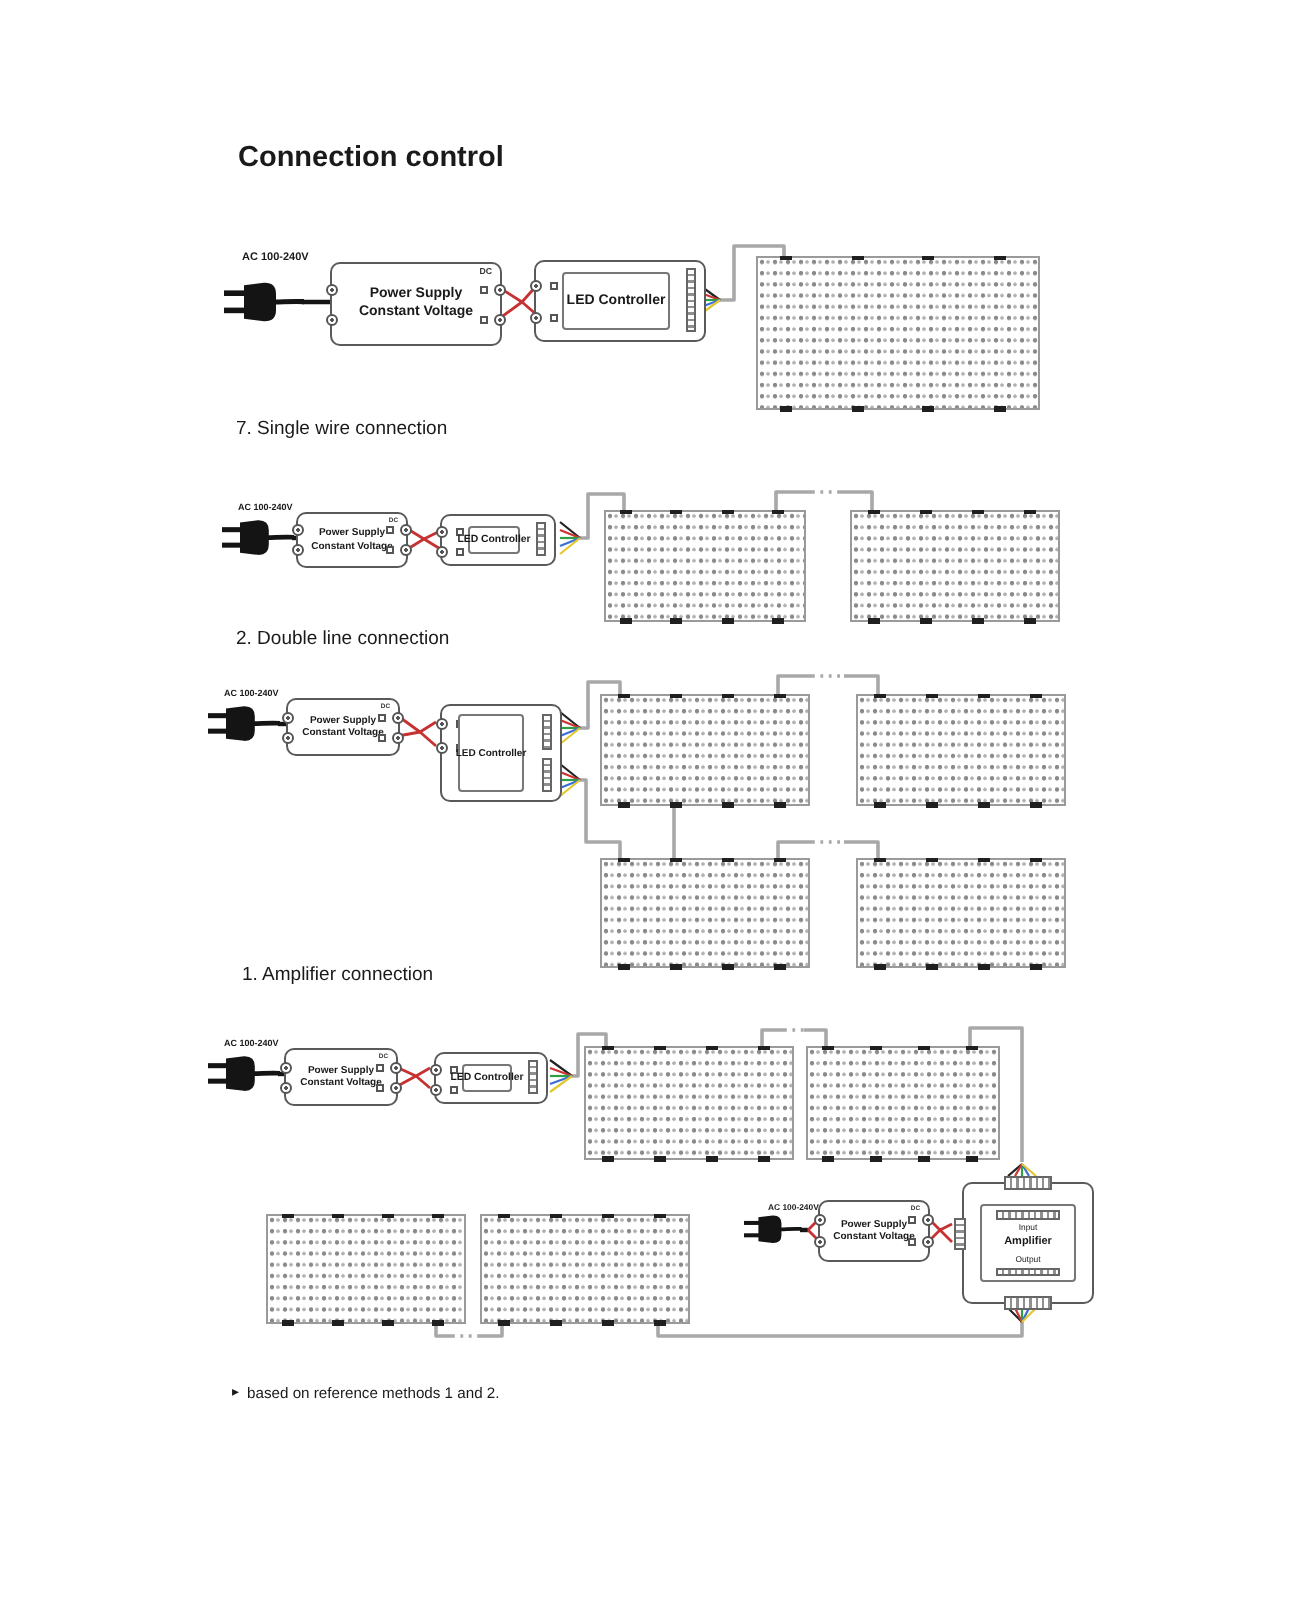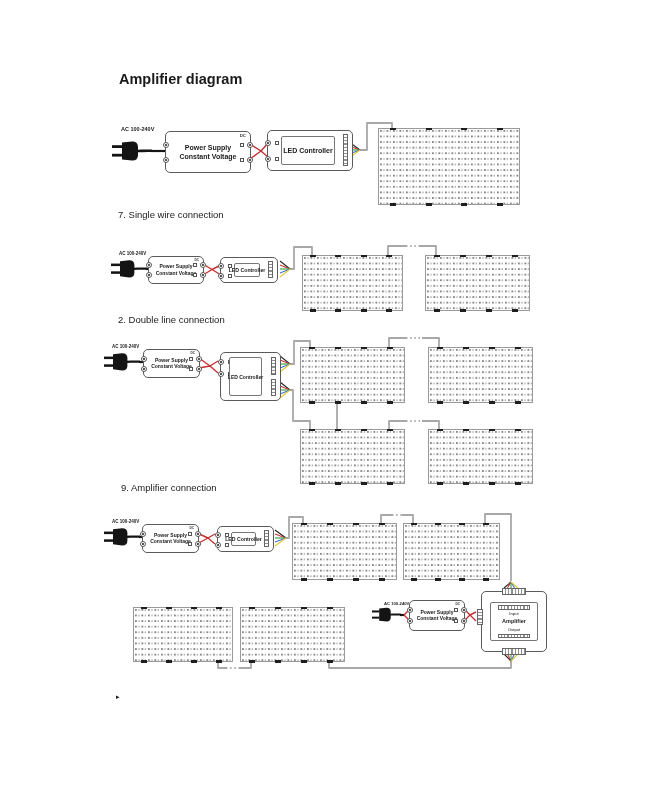--- a/index.html
+++ b/index.html
@@ -116,27 +116,28 @@
       <path d="M507.5,588 L511,582" class="w-fan" stroke="#cc3333" stroke-width="1.1" fill="none"></path>
       <path d="M511,588 L511,582" class="w-fan" stroke="#2f9e44" stroke-width="1.1" fill="none"></path>
       <path d="M514.5,588 L511,582" class="w-fan" stroke="#3b6fd4" stroke-width="1.1" fill="none"></path>
       <path d="M518,588 L511,582" class="w-fan" stroke="#e3c62e" stroke-width="1.1" fill="none"></path>
       <path d="M504,654 L511,661" class="w-fan" stroke="#222222" stroke-width="1.1" fill="none"></path>
       <path d="M507.5,654 L511,661" class="w-fan" stroke="#cc3333" stroke-width="1.1" fill="none"></path>
       <path d="M511,654 L511,661" class="w-fan" stroke="#2f9e44" stroke-width="1.1" fill="none"></path>
       <path d="M514.5,654 L511,661" class="w-fan" stroke="#3b6fd4" stroke-width="1.1" fill="none"></path>
       <path d="M518,654 L511,661" class="w-fan" stroke="#e3c62e" stroke-width="1.1" fill="none"></path>
     </svg>
-  <div class="title">Amplifier diagram</div>
+  <div class="title">Connection control</div>
   <div class="section-label" style="left:118px;top:209px">7. Single wire connection</div>
   <div class="section-label" style="left:118px;top:314px">2. Double line connection</div>
-  <div class="section-label" style="left:121px;top:482px">9. Amplifier connection</div>
+  <div class="section-label" style="left:121px;top:482px">1. Amplifier connection</div>
   <div class="footer">
     <span class="bullet">▸</span>
     <div class="lines">
+      <div>based on reference methods 1 and 2.</div>
     </div>
   </div>
 <div class="ac" style="left: 121px; top: 126px; font-size: 5.5px;">AC 100-240V</div>
     <div class="plug" style="left: 112px; top: 139px; width: 40px; height: 24px;"><svg viewBox="0 0 40 24" width="100%" height="100%" preserveAspectRatio="none">
         <rect x="0" y="6.2" width="10.5" height="2.8" fill="#141414"></rect>
         <rect x="0" y="14.8" width="10.5" height="2.8" fill="#141414"></rect>
         <path d="M10,3.6 L20,2.4 Q26,2.2 26,8 L26,16 Q26,21.8 20,21.6 L10,20.4 Z" fill="#141414"></path>
         <path d="M25,12 C30,12 32,11.6 40,11.8" stroke="#141414" stroke-width="2.6" fill="none"></path>
       </svg></div>
     <div class="box" style="left: 165px; top: 131px; width: 86px; height: 42px;">

